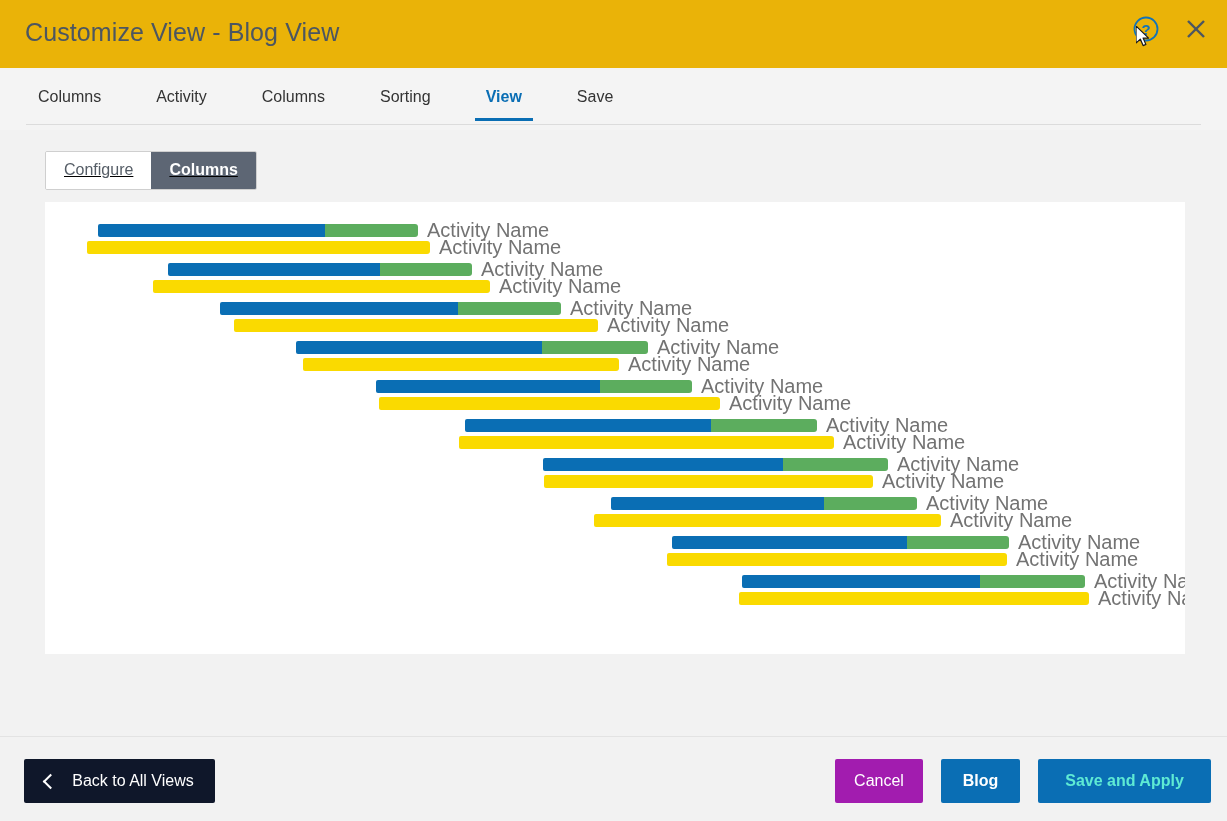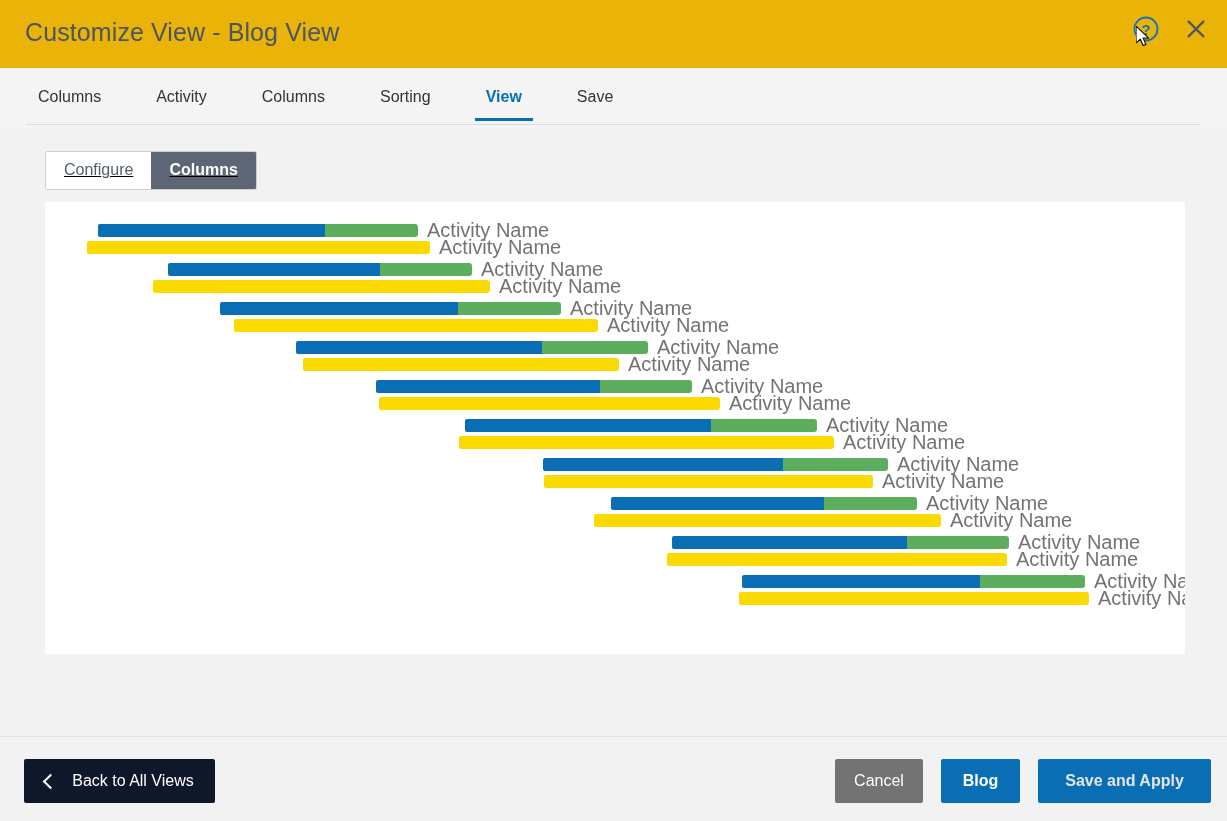--- a/index.html
+++ b/index.html
@@ -206,39 +206,39 @@
     border-left: 2px solid #ffffff;
     border-bottom: 2px solid #ffffff;
     transform: rotate(45deg);
     margin-right: 2px;
   }
   .btn-cancel {
     left: 835px;
     top: 22px;
     width: 88px;
     height: 44px;
-    background: #737373;
+    background: #a21caf;
     color: #ffffff;
   }
   .btn-save {
     left: 941px;
     top: 22px;
     width: 79px;
     height: 44px;
     background: #0a6eb4;
     color: #ffffff;
     font-weight: bold;
   }
   .btn-save-apply {
     left: 1038px;
     top: 22px;
     width: 173px;
     height: 44px;
     background: #0a6eb4;
-    color: #e5e5e5;
+    color: #5eead4;
     font-weight: bold;
   }
 </style>
 </head>
 <body>
 
 <div class="titlebar">
   <div class="title-text">Customize View - Blog View</div>
   <div class="title-actions">
     <div class="help-icon">

